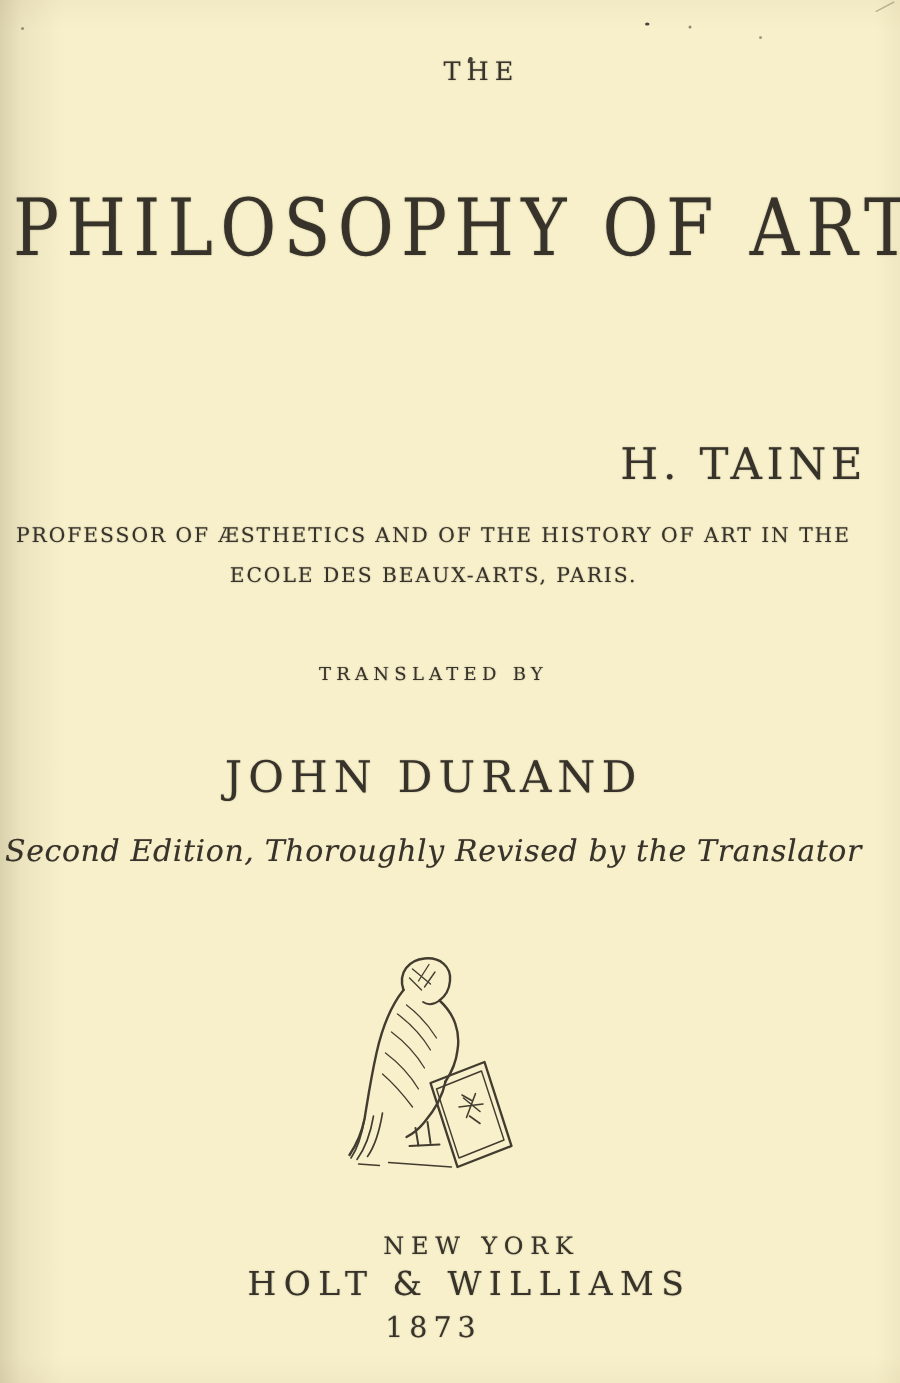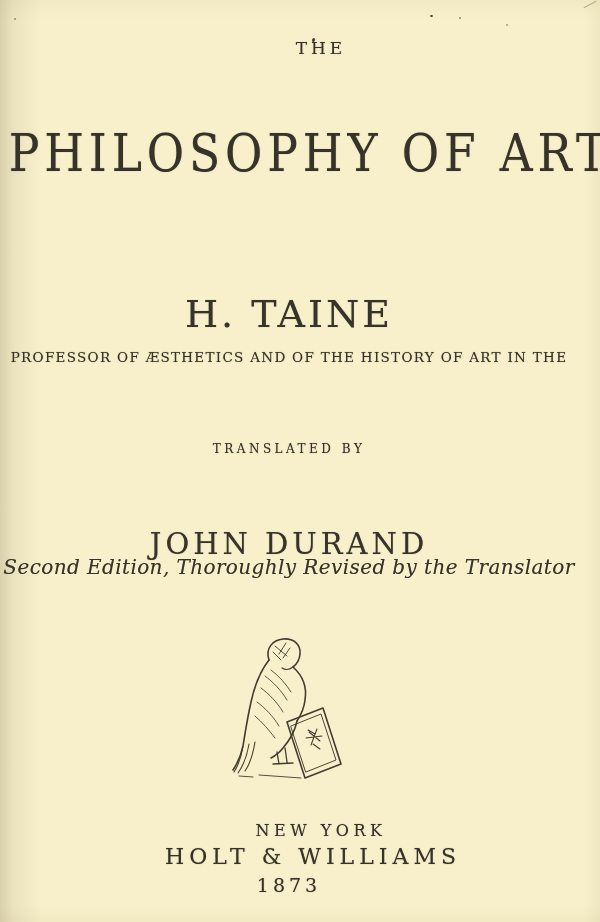--- a/index.html
+++ b/index.html
@@ -21,25 +21,25 @@
   .content{position:absolute;left:0;top:0;width:578px;height:922px;}
   .tline{
     position:absolute;left:0;width:100%;
     text-align:center;color:#37322a;
     text-shadow:0 0 1px rgba(55,48,38,.45);
     white-space:nowrap;
   }
   .series{top:38px;font-size:17px;letter-spacing:4px;margin-left:32px;}
   .title{top:122px;font-size:47px;letter-spacing:5px;transform:scale(.97,1.12);transform-origin:center top;}
   .by{top:255px;font-size:14px;letter-spacing:3px;}
-  .author{top:292px;font-size:38px;letter-spacing:3px;}
+  .author{top:292px;font-size:29px;letter-spacing:3px;text-align:right;}
   .cred1{top:349px;font-size:13.5px;letter-spacing:1.3px;}
   .cred2{top:376px;font-size:13.5px;letter-spacing:1.3px;}
   .translated{top:442px;font-size:12px;letter-spacing:3.5px;}
-  .translator{top:527px;font-size:29px;letter-spacing:4px;}
+  .translator{top:501px;font-size:29px;letter-spacing:4px;}
   .edition{top:555px;font-size:20px;font-style:italic;letter-spacing:.4px;text-shadow:0 0 .5px rgba(55,48,38,.4);}
   .city{top:821px;font-size:16px;letter-spacing:4.5px;margin-left:32px;}
   .publisher{top:844px;font-size:22px;letter-spacing:5px;margin-left:24px;}
   .year{top:874px;font-size:19px;letter-spacing:4px;}
   .emblem{
     position:absolute;top:636px;left:50%;margin-left:-60px;
     width:120px;height:145px;
   }
   .speck{position:absolute;background:#4a443a;border-radius:50%;}
   .speck.s1{left:312px;top:38px;width:3px;height:4px;border-radius:2px/3px;transform:rotate(20deg);}
@@ -57,20 +57,21 @@
 
     <div class="tline series">THE</div>
 
     <div class="tline title">PHILOSOPHY OF ART</div>
 
 
     <div class="tline author">H. TAINE</div>
 
     <div class="tline cred1">PROFESSOR OF ÆSTHETICS AND OF THE HISTORY OF ART IN THE</div>
 
+    <div class="tline cred2">ECOLE DES BEAUX-ARTS, PARIS.</div>
 
     <div class="tline translated">TRANSLATED BY</div>
 
     <div class="tline translator">JOHN DURAND</div>
 
     <div class="tline edition">Second Edition, Thoroughly Revised by the Translator</div>
 
     <div class="emblem">
       <svg viewBox="0 0 120 145" width="120" height="145" aria-hidden="true">
         <g fill="none" stroke="#433c30" stroke-width="1.6" stroke-linecap="round" stroke-linejoin="round">

